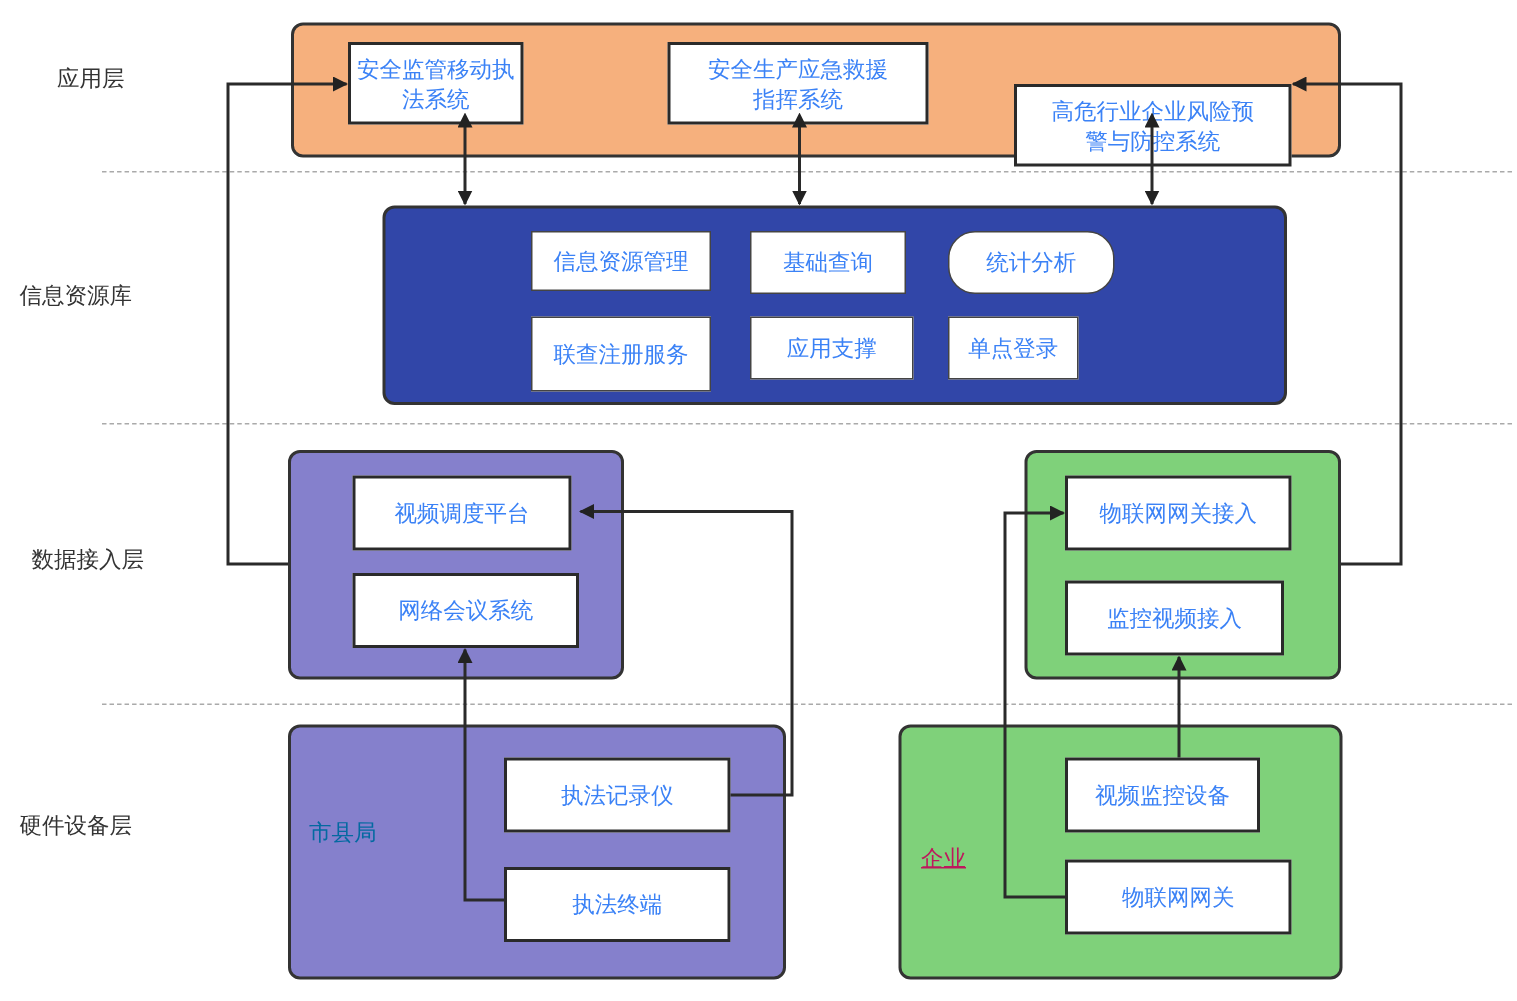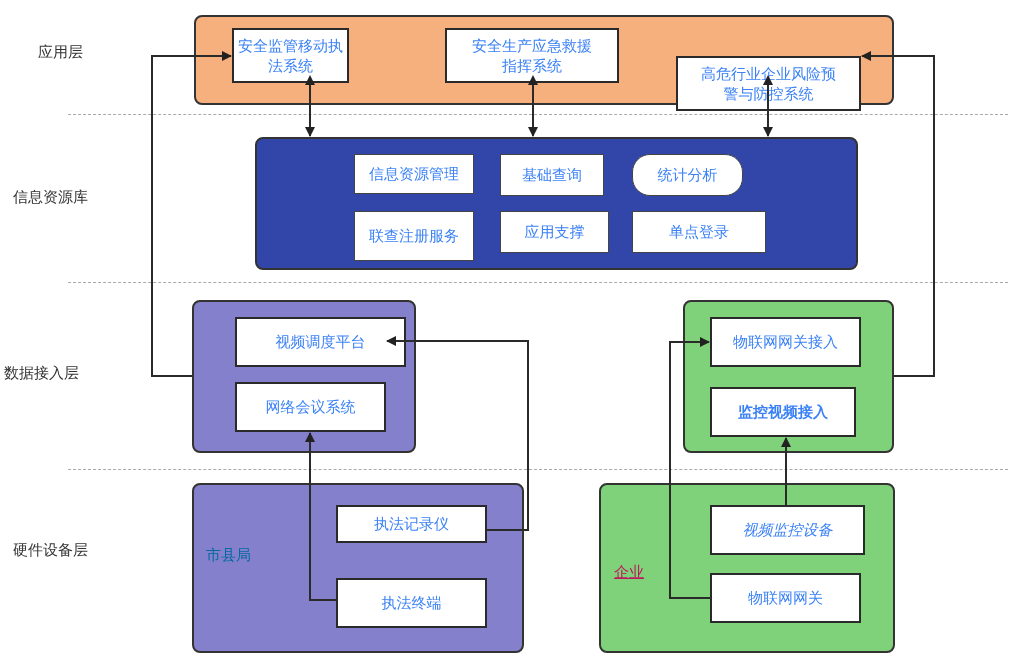--- a/index.html
+++ b/index.html
@@ -18,59 +18,59 @@
          font-size: 15px; line-height: 20px; color: #3b82f6; }
   .box-small { border: 1.5px solid #444; }
   .panel-caption { position: absolute; font-size: 15px; }
   svg.conn { position: absolute; left: 0; top: 0; pointer-events: none; }
 </style>
 </head>
 <body>
 
 <div class="layer-label" style="left:38px;top:43px;">应用层</div>
 <div class="layer-label" style="left:13px;top:188px;">信息资源库</div>
-<div class="layer-label" style="left:4px;top:364px;">数据接入层</div>
+<div class="layer-label" style="left:21px;top:364px;">数据接入层</div>
 <div class="layer-label" style="left:13px;top:541px;">硬件设备层</div>
 
 <div class="divider" style="top:114px;"></div>
 <div class="divider" style="top:282px;"></div>
 <div class="divider" style="top:469px;"></div>
 
 <div class="panel panel-app" style="left:194px;top:15px;width:700px;height:90px;"></div>
 <div class="box" style="left:232px;top:28px;width:117px;height:55px;white-space:pre-line;">安全监管移动执
 法系统</div>
 <div class="box" style="left:445px;top:28px;width:174px;height:55px;white-space:pre-line;">安全生产应急救援
 指挥系统</div>
 <div class="box" style="left:676px;top:28px;width:185px;height:55px;white-space:pre-line;margin-top:28px;">高危行业企业风险预
 警与防控系统</div>
 
 <div class="panel panel-info" style="left:255px;top:137px;width:603px;height:133px;"></div>
 <div class="box box-small" style="left:354px;top:154px;width:120px;height:40px;text-align:right;">信息资源管理</div>
 <div class="box box-small" style="left:500px;top:154px;width:104px;height:42px;">基础查询</div>
 <div class="box box-small" style="left:632px;top:154px;width:111px;height:42px;border-radius:18px;">统计分析</div>
 <div class="box box-small" style="left:354px;top:211px;width:120px;height:50px;">联查注册服务</div>
 <div class="box box-small" style="left:500px;top:211px;width:109px;height:42px;">应用支撑</div>
-<div class="box box-small" style="left:632px;top:211px;width:134px;height:42px;">单点登录</div>
+<div class="box box-small" style="left:632px;top:211px;width:87px;height:42px;">单点登录</div>
 
 <div class="panel panel-purple" style="left:192px;top:300px;width:224px;height:153px;"></div>
-<div class="box" style="left:235px;top:317px;width:171px;height:50px;">视频调度平台</div>
+<div class="box" style="left:235px;top:317px;width:146px;height:50px;">视频调度平台</div>
 <div class="box" style="left:235px;top:382px;width:151px;height:50px;">网络会议系统</div>
 
 <div class="panel panel-green" style="left:683px;top:300px;width:211px;height:153px;"></div>
 <div class="box" style="left:710px;top:317px;width:151px;height:50px;">物联网网关接入</div>
-<div class="box" style="left:710px;top:387px;width:146px;height:50px;font-weight:bold;">监控视频接入</div>
+<div class="box" style="left:710px;top:387px;width:146px;height:50px;">监控视频接入</div>
 
 <div class="panel panel-purple" style="left:192px;top:483px;width:332px;height:170px;"></div>
 <div class="panel-caption" style="left:206px;top:546px;color:#0369a1;">市县局</div>
-<div class="box" style="left:336px;top:505px;width:151px;height:38px;">执法记录仪</div>
+<div class="box" style="left:336px;top:505px;width:151px;height:50px;">执法记录仪</div>
 <div class="box" style="left:336px;top:578px;width:151px;height:50px;">执法终端</div>
 
 <div class="panel panel-green" style="left:599px;top:483px;width:296px;height:170px;"></div>
 <div class="panel-caption" style="left:614px;top:563px;color:#be185d;text-decoration:underline;">企业</div>
-<div class="box" style="left:710px;top:505px;width:155px;height:50px;font-style:italic;">视频监控设备</div>
+<div class="box" style="left:710px;top:505px;width:130px;height:50px;">视频监控设备</div>
 <div class="box" style="left:710px;top:573px;width:151px;height:50px;">物联网网关</div>
 
 <svg class="conn" width="1011" height="667">
   <defs>
     <marker id="ah" markerWidth="10" markerHeight="10" refX="9" refY="5" orient="auto" markerUnits="userSpaceOnUse">
       <path d="M0,0 L10,5 L0,10 z" fill="#222"></path>
     </marker>
     <marker id="ahs" markerWidth="10" markerHeight="10" refX="1" refY="5" orient="auto-start-reverse" markerUnits="userSpaceOnUse">
       <path d="M0,0 L10,5 L0,10 z" fill="#222"></path>
     </marker>

